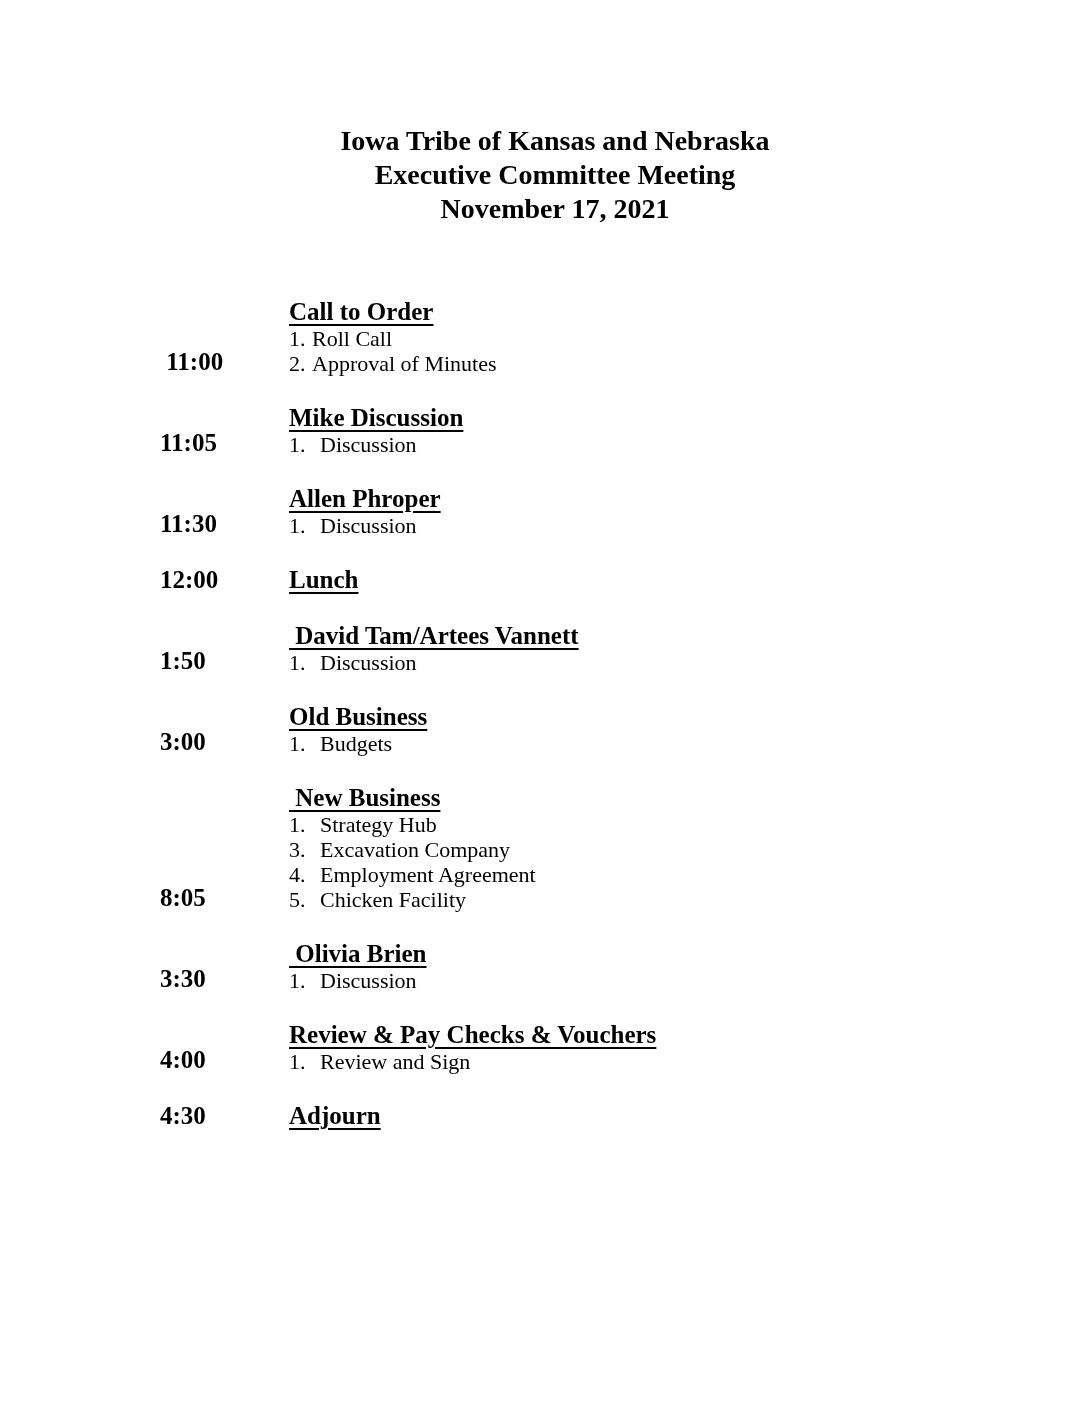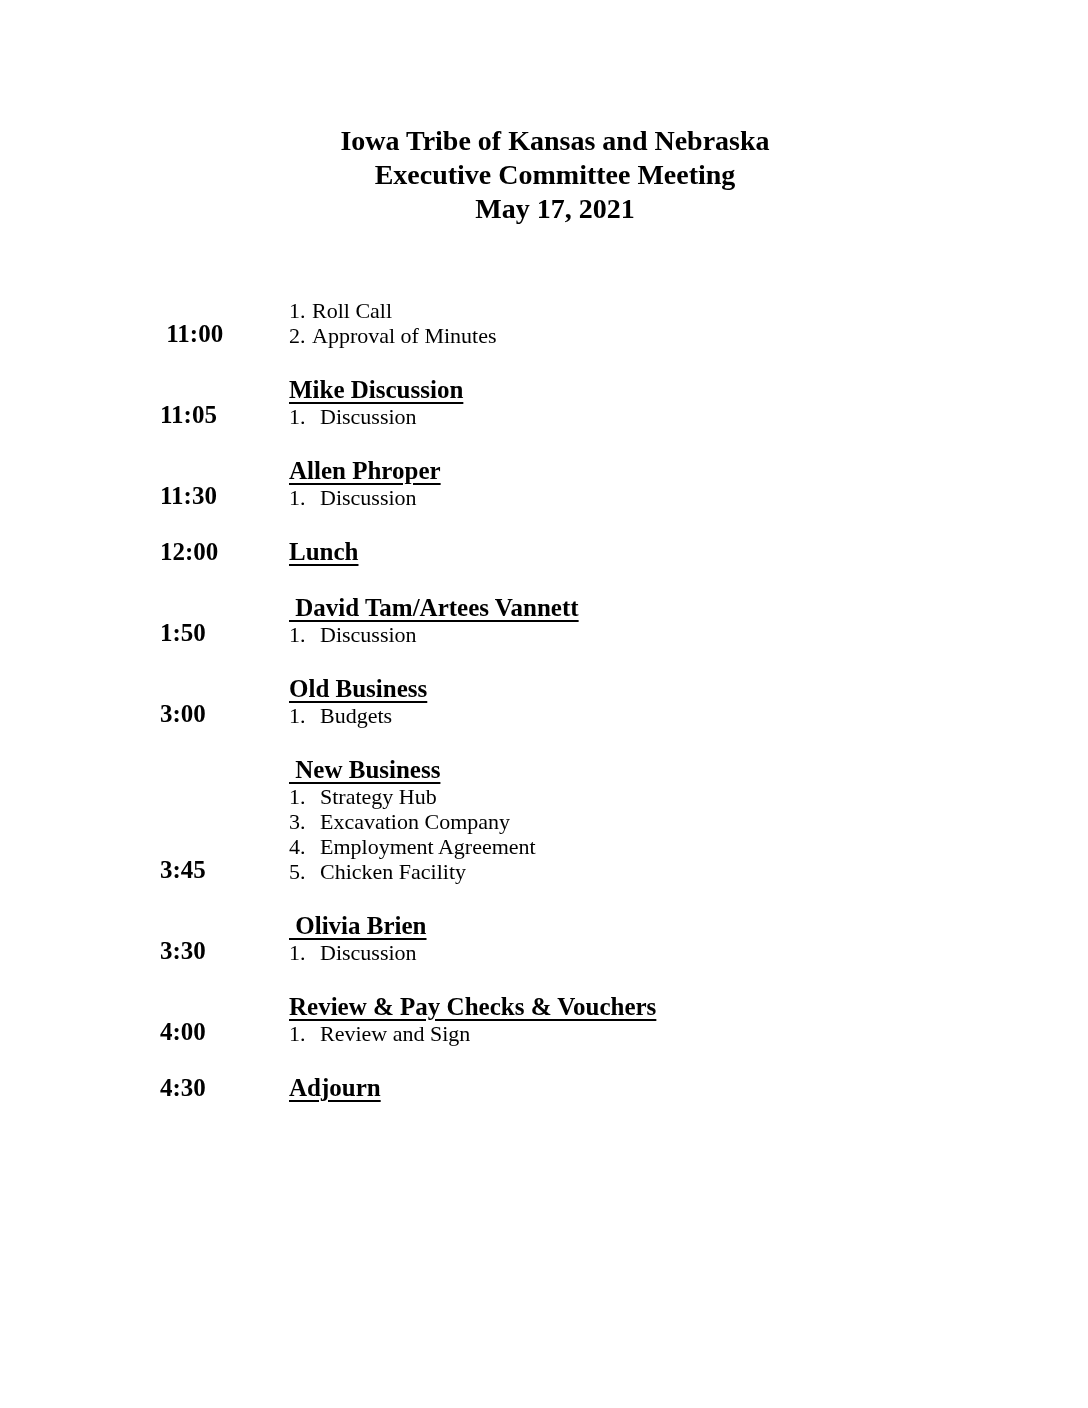--- a/index.html
+++ b/index.html
@@ -74,26 +74,27 @@
   }
 </style>
 </head>
 <body>
 
 <div class="page">
 
   <div class="title-block">
     <div class="title-line">Iowa Tribe of Kansas and Nebraska</div>
     <div class="title-line">Executive Committee Meeting</div>
-    <div class="title-line">May 17, 2021</div>
+    <div class="title-line">November 17, 2021</div>
   </div>
 
   <div class="section">
     <div class="time-cell"> 11:00</div>
     <div class="content-cell list-tight">
+      <div><span class="section-title">Call to Order</span></div>
       <div class="sub-item"><span class="num">1.</span><span>Roll Call</span></div>
       <div class="sub-item"><span class="num">2.</span><span>Approval of Minutes</span></div>
     </div>
   </div>
 
   <div class="section">
     <div class="time-cell">11:05</div>
     <div class="content-cell list-wide">
       <div><span class="section-title">Mike Discussion</span></div>
       <div class="sub-item"><span class="num">1.</span><span>Discussion</span></div>
@@ -125,21 +126,21 @@
 
   <div class="section">
     <div class="time-cell">3:00</div>
     <div class="content-cell list-wide">
       <div><span class="section-title">Old Business</span></div>
       <div class="sub-item"><span class="num">1.</span><span>Budgets</span></div>
     </div>
   </div>
 
   <div class="section">
-    <div class="time-cell">3:45</div>
+    <div class="time-cell">8:05</div>
     <div class="content-cell list-wide">
       <div><span class="section-title"> New Business</span></div>
       <div class="sub-item"><span class="num">1.</span><span>Strategy Hub</span></div>
       <div class="sub-item"><span class="num">3.</span><span>Excavation Company</span></div>
       <div class="sub-item"><span class="num">4.</span><span>Employment Agreement</span></div>
       <div class="sub-item"><span class="num">5.</span><span>Chicken Facility</span></div>
     </div>
   </div>
 
   <div class="section">

